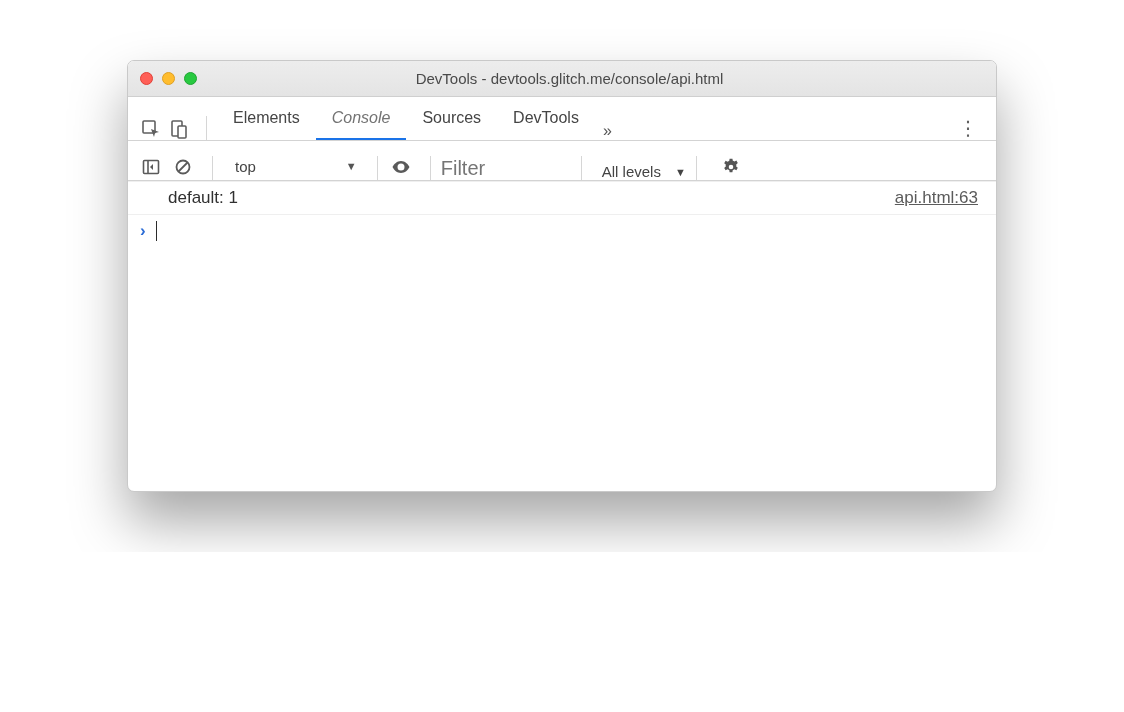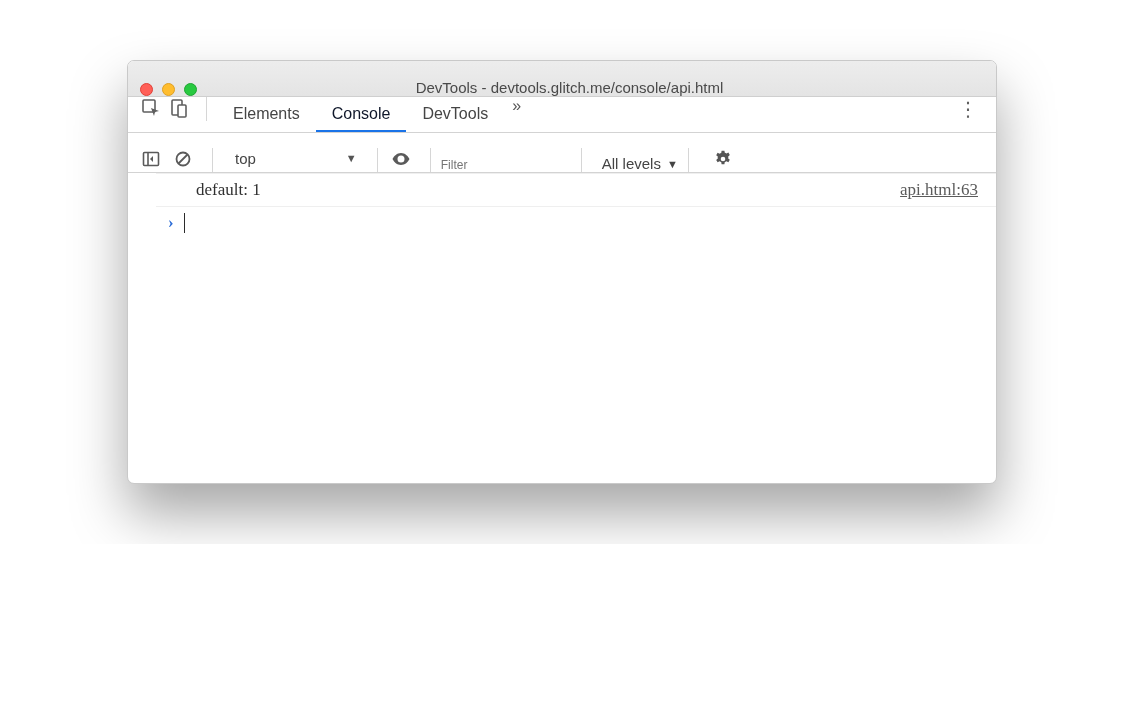--- a/index.html
+++ b/index.html
@@ -18,41 +18,41 @@
       border: 1px solid #c9c9c9;
       box-shadow: 0 30px 55px rgba(0,0,0,0.35);
       overflow: hidden;
     }
     
     .titlebar {
       height: 36px;
       background: linear-gradient(#ededed,#e4e4e4);
       border-bottom: 1px solid #cfcfcf;
       display: flex;
-      align-items: flex-end;
+      align-items: center;
       padding: 0 12px;
       gap: 8px;
     }
     .traffic { display: flex; gap: 9px; margin-right: 10px; }
     .dot { width: 13px; height: 13px; border-radius: 50%; }
     .dot.red { background:#ff5f57; border:1px solid #e14037; }
     .dot.yellow { background:#ffbd2e; border:1px solid #dfa023; }
     .dot.green { background:#28c940; border:1px solid #1fa533; }
     .title {
       flex: 1;
       text-align: center;
       color: #4a4a4a;
       font-size: 15px;
       margin-left:-60px;
     }
     
     .toolbar {
-      height: 36px;
-      display: flex;
-      align-items: flex-start;
+      height: 44px;
+      display: flex;
+      align-items: flex-end;
       border-bottom: 1px solid #d3d3d3;
       padding: 0 12px;
     }
     .tb-icon {
       width: 22px; height:22px;
       display:flex; align-items:center; justify-content:center;
       color:#5f5f5f; margin-right:6px;
     }
     .divider-v {
       width:1px; height:24px; background:#d6d6d6; margin:0 10px;
@@ -61,22 +61,23 @@
       padding: 0 16px;
       height: 100%;
       display: flex;
       align-items: center;
       color: #454545;
       font-size: 16px;
       cursor: pointer;
       border-bottom: 2px solid transparent;
     }
     .tab.active {
-      color: #0f172a;
+      color: #737373;
       border-bottom: 2px solid #1a73e8;
+      font-style: italic;
     }
     .spacer { flex:1; }
     .more-vert { font-size:20px; color:#5f5f5f; padding:0 6px; cursor:pointer; }
     .chev { font-size:16px; color:#555; padding:0 8px;}
     
     .filterbar {
       height: 40px;
       display: flex;
       align-items: flex-end;
       border-bottom: 1px solid #d3d3d3;
@@ -88,32 +89,31 @@
     .context-select {
       margin-left: 2px;
       display:flex; align-items:center;
       height:28px; padding:0 10px;
       gap:90px;
       cursor:pointer;
     }
     .context-select .tri { font-size:11px; color:#555;}
     .filter-input {
       border:none; outline:none;
-      font-size:12px; color:#000000;
+      font-size:20px; color:#000000;
       width:130px;
       background:transparent;
     }
-    .levels { display:flex; align-items:center; gap:6px; margin-left:10px; cursor:pointer; white-space:nowrap;}
+    .levels { display:flex; align-items:center; gap:14px; margin-left:10px; cursor:pointer; white-space:nowrap;}
     .gear { margin-left:14px; margin-right:2px; cursor:pointer; color:#555;}
     
     .console-body {
       min-height: 310px;
-      font-family: Liberation Serif, serif;
+      font-family: Liberation Sans, sans-serif;
       font-size: 17px;
-      padding-left: 28px;
     }
     .log-row {
       display:flex;
       justify-content:space-between;
       padding: 6px 18px 6px 40px;
       border-bottom:1px solid #efefef;
       color:#303030;
     }
     .log-row:first-child { border-top:1px solid #efefef; }
     .source-link {
@@ -157,20 +157,21 @@
     </div>
     <div class="tb-icon">
       <svg width="20" height="20" viewBox="0 0 20 20" fill="none" stroke="currentColor" stroke-width="1.6">
         <rect x="3" y="2" width="10" height="15" rx="1"></rect>
         <rect x="9" y="7" width="8" height="12" rx="1" fill="#fff"></rect>
       </svg>
     </div>
     <div class="divider-v"></div>
     <div class="tab">Elements</div>
     <div class="tab active">Console</div>
+    <div class="tab">Sources</div>
     <div class="tab">DevTools</div>
     <div class="chev">»</div>
     <div class="spacer"></div>
     <div class="more-vert">⋮</div>
   </div>
 
   <div class="filterbar">
     <div class="fb-btn">
       <svg width="18" height="18" viewBox="0 0 18 18" fill="none" stroke="currentColor" stroke-width="1.6">
         <rect x="1.5" y="2.5" width="15" height="13" rx="1"></rect>

